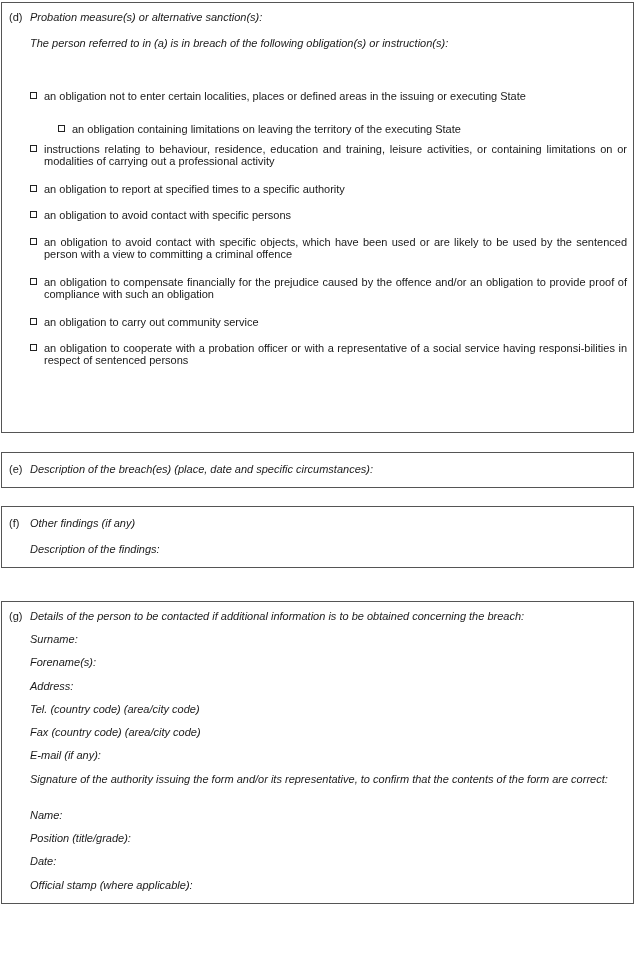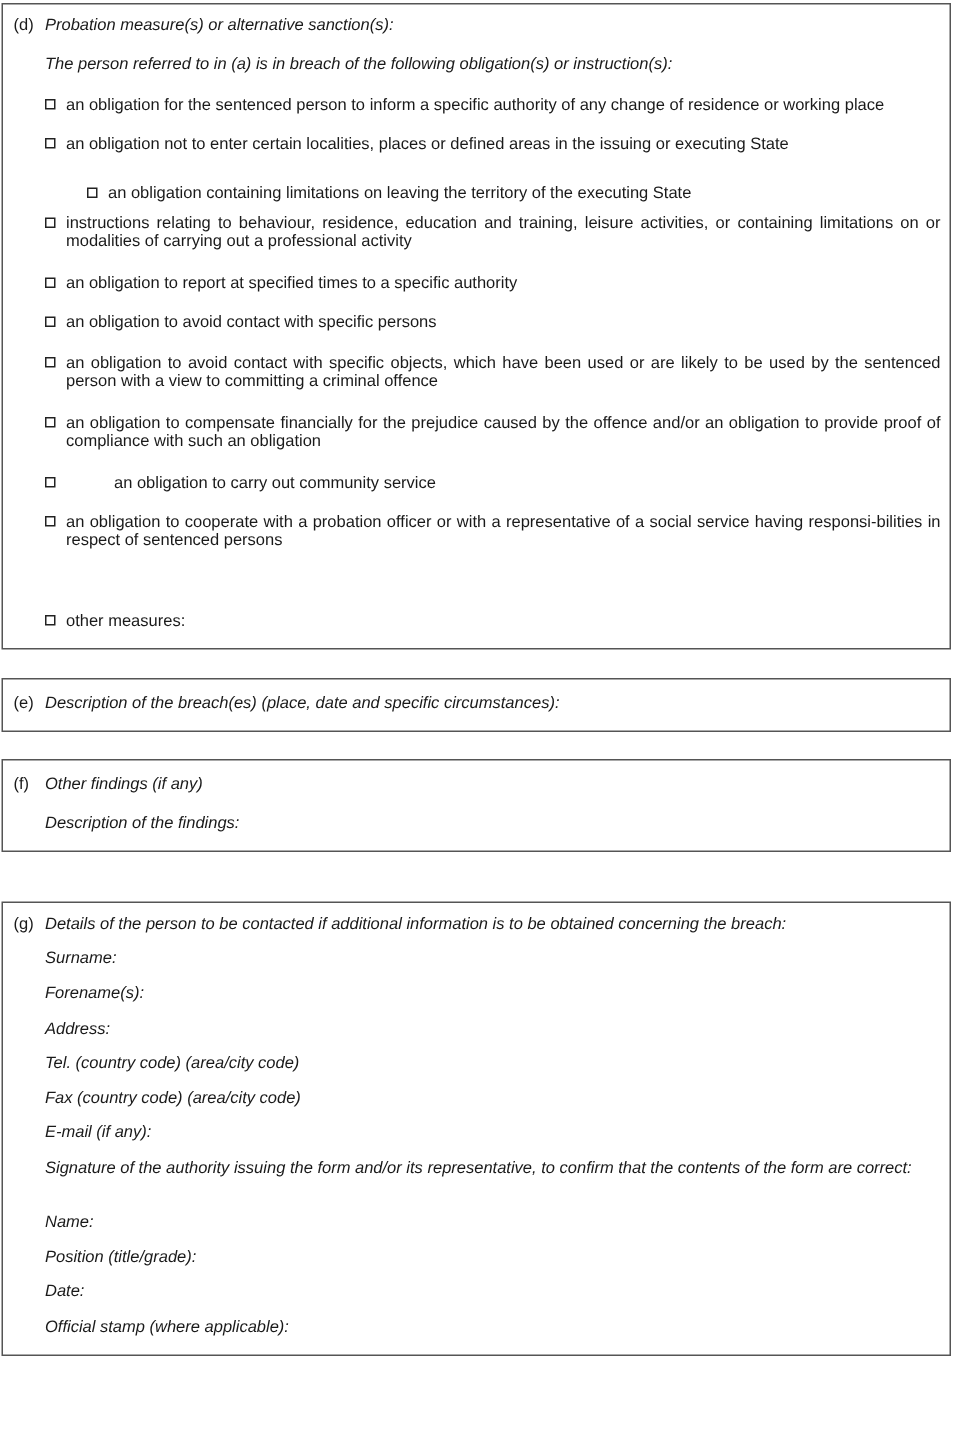--- a/index.html
+++ b/index.html
@@ -28,24 +28,20 @@
 
 <div class="box" style="top:2px; height:431px;">
   <div class="row" style="top:8px;">
     <span class="label">(d)</span>
     <span class="body-text">Probation measure(s) or alternative sanction(s):</span>
   </div>
   <div class="row" style="top:34px;">
     <span class="body-text">The person referred to in (a) is in breach of the following obligation(s) or instruction(s):</span>
   </div>
 
-  <div class="item" style="top:61px;">
-    <span class="cb"></span>
-    <span class="item-text">an obligation for the sentenced person to inform a specific authority of any change of residence or working place</span>
-  </div>
   <div class="item" style="top:87px;">
     <span class="cb"></span>
     <span class="item-text">an obligation not to enter certain localities, places or defined areas in the issuing or executing State</span>
   </div>
   <div class="item" style="top:120px;margin-left:28px;">
     <span class="cb"></span>
     <span class="item-text">an obligation containing limitations on leaving the territory of the executing State</span>
   </div>
   <div class="item" style="top:140px;">
     <span class="cb"></span>
@@ -60,31 +56,27 @@
     <span class="item-text">an obligation to avoid contact with specific persons</span>
   </div>
   <div class="item" style="top:233px;">
     <span class="cb"></span>
     <span class="item-text">an obligation to avoid contact with specific objects, which have been used or are likely to be used by the sentenced person with a view to committing a criminal offence</span>
   </div>
   <div class="item" style="top:273px;">
     <span class="cb"></span>
     <span class="item-text">an obligation to compensate financially for the prejudice caused by the offence and/or an obligation to provide proof of compliance with such an obligation</span>
   </div>
-  <div class="item" style="top:313px;padding-left:32px;">
+  <div class="item" style="top:313px;">
     <span class="cb"></span>
     <span class="item-text">an obligation to carry out community service</span>
   </div>
   <div class="item" style="top:339px;">
     <span class="cb"></span>
     <span class="item-text">an obligation to cooperate with a probation officer or with a representative of a social service having responsi-bilities in respect of sentenced persons</span>
-  </div>
-  <div class="item" style="top:405px;">
-    <span class="cb"></span>
-    <span class="item-text">other measures:</span>
   </div>
 </div>
 
 <div class="box" style="top:452px; height:36px;">
   <div class="row" style="top:10px;">
     <span class="label">(e)</span>
     <span class="body-text">Description of the breach(es) (place, date and specific circumstances):</span>
   </div>
 </div>
 

